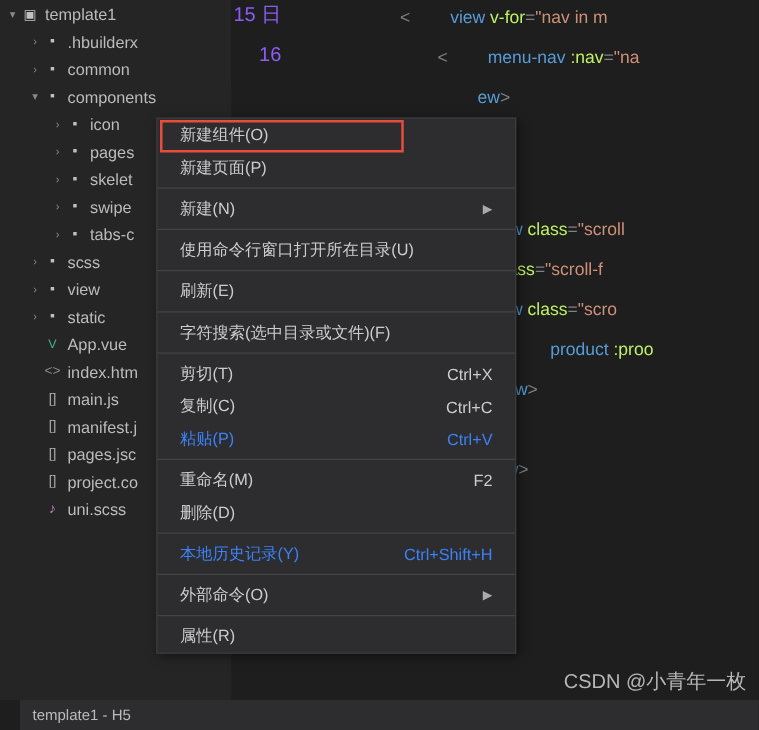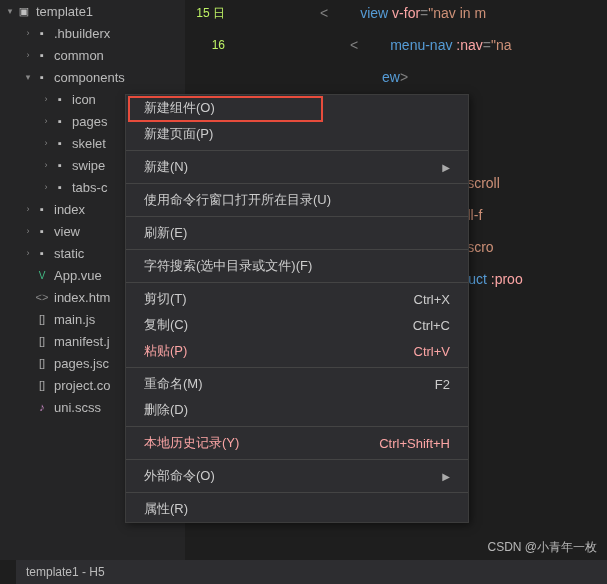--- a/index.html
+++ b/index.html
@@ -10,39 +10,39 @@
 .icon { display: inline-block; width: 16px; text-align: center; margin-right: 4px; font-size: 11px; }
 .icon.folder { color: #c0c0c0; }
 .icon.vue { color: #41b883; font-size: 10px; }
 .icon.code { color: #888; }
 .icon.brace { color: #aaa; }
 .icon.json { color: #aaa; }
 .icon.scss { color: #c586c0; }
 .pad-0 { padding-left: 4px; }
 .pad-1 { padding-left: 22px; }
 .pad-2 { padding-left: 40px; }
-.gutter { position: absolute; left: 185px; top: 0; width: 50px; height: 70px; background: #1e1e1e; color: #bef264; font-size: 12px; text-align: right; padding-right: 10px; }
+.gutter { position: absolute; left: 185px; top: 0; width: 50px; height: 70px; background: #1e1e1e; color: #8b5cf6; font-size: 16px; text-align: right; padding-right: 10px; }
 .gutter div { height: 32px; line-height: 26px; }
 .editor { position: absolute; left: 240px; top: 0; right: 0; height: 560px; font-family: Consolas, monospace; font-size: 14px; color: #d4d4d4; }
 .editor-line { height: 32px; line-height: 26px; white-space: nowrap; }
 .t-tag { color: #569cd6; margin-left: 32px; }
-.t-attr { color: #fca5a5; }
+.t-attr { color: #bef264; }
 .t-str { color: #ce9178; }
 .t-cmt { color: #6a9955; }
 .t-punc { color: #808080; }
 .ind-1 { padding-left: 80px; }
 .ind-2 { padding-left: 110px; }
-.context-menu { position: absolute; left: 125px; top: 94px; width: 344px; background: #2d2d30; border: 1px solid #3c3c3c; color: #ccc; font-size: 13px; z-index: 10; box-shadow: 2px 2px 8px rgba(0,0,0,.5); }
+.context-menu { position: absolute; left: 125px; top: 94px; width: 288px; background: #2d2d30; border: 1px solid #3c3c3c; color: #ccc; font-size: 13px; z-index: 10; box-shadow: 2px 2px 8px rgba(0,0,0,.5); }
 .menu-item { display: flex; justify-content: space-between; align-items: center; height: 26px; padding: 0 18px; }
-.menu-item.disabled { color: #fca5a5; }
+.menu-item.disabled { color: #3b82f6; }
 .menu-sep { height: 1px; background: #444; margin: 3px 0; }
 .menu-arrow { font-size: 10px; color: #aaa; }
 .highlight-box { position: absolute; left: 128px; top: 96px; width: 195px; height: 26px; border: 2px solid #e74c3c; z-index: 11; pointer-events: none; }
 .statusbar { position: absolute; left: 16px; bottom: 0; width: 100%; height: 24px; background: #2d2d30; color: #bbb; font-size: 12px; line-height: 24px; padding-left: 10px; }
-.watermark { position: absolute; right: 10px; bottom: 28px; color: #ddd; font-size: 12px; opacity: .8; pointer-events: none; }
+.watermark { position: absolute; right: 10px; bottom: 28px; color: #ddd; font-size: 16px; opacity: .8; pointer-events: none; }
 </style>
 </head>
 <body>
 
 <div class="sidebar">
   <div class="tree-item pad-0">
     <span class="chev">▾</span>
     <span class="icon folder">▣</span>
     <span>template1</span>
   </div>
@@ -83,21 +83,21 @@
         <span>swipe</span>
       </div>
       <div class="tree-item pad-2">
         <span class="chev">›</span>
         <span class="icon folder">▪</span>
         <span>tabs-c</span>
       </div>
       <div class="tree-item pad-1">
         <span class="chev">›</span>
         <span class="icon folder">▪</span>
-        <span>index</span>
+        <span>scss</span>
       </div>
       <div class="tree-item pad-1">
         <span class="chev">›</span>
         <span class="icon folder">▪</span>
         <span>view</span>
       </div>
       <div class="tree-item pad-1">
         <span class="chev">›</span>
         <span class="icon folder">▪</span>
         <span>static</span>

